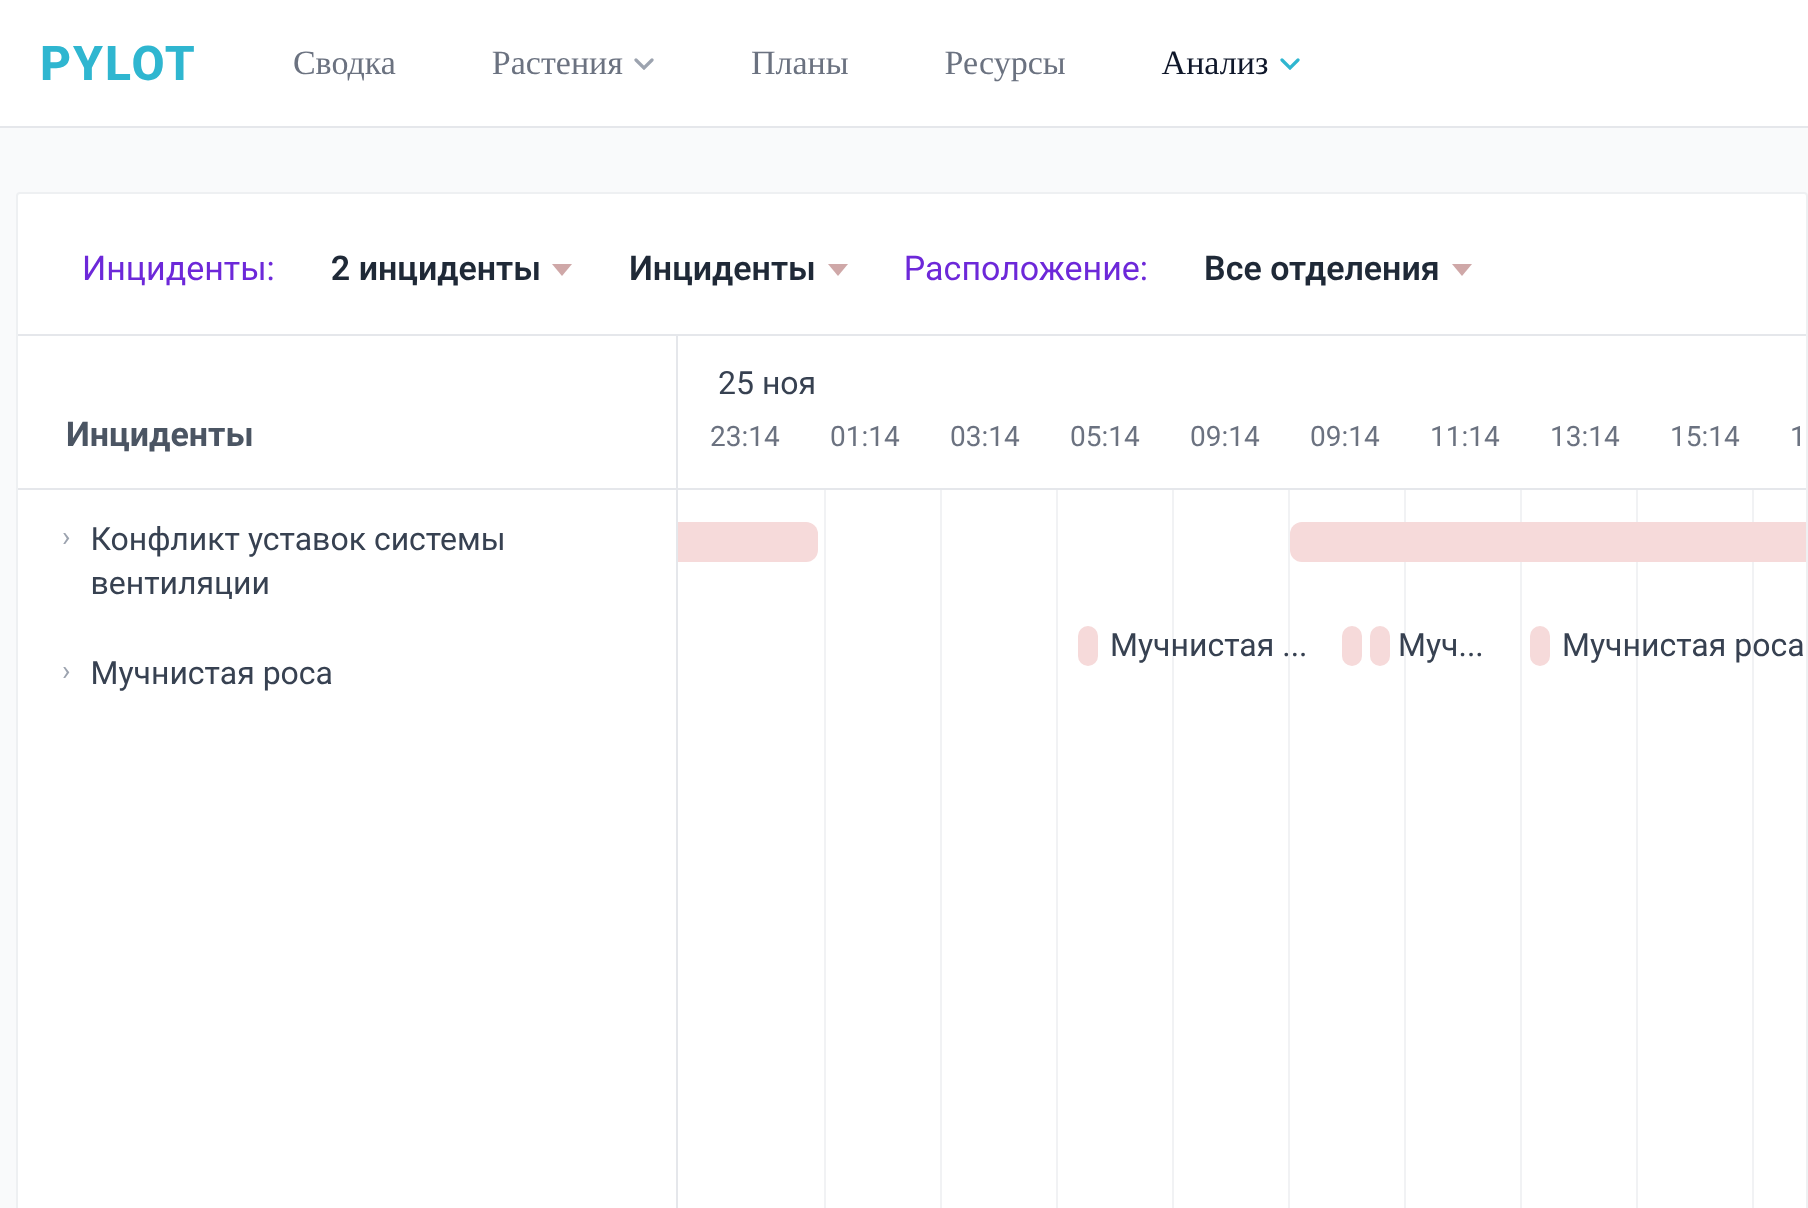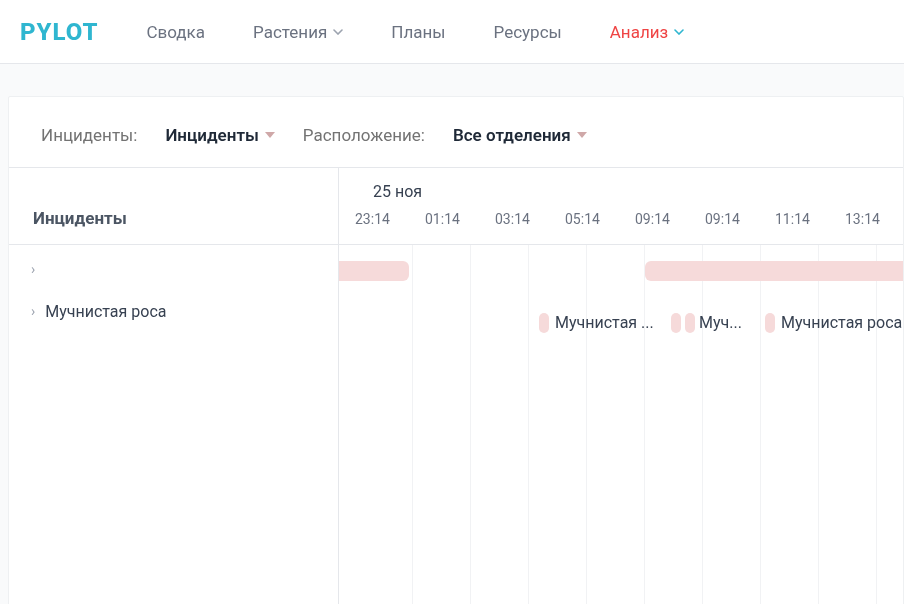--- a/index.html
+++ b/index.html
@@ -32,43 +32,44 @@
     gap: 48px;
     align-items: center;
   }
   .nav-item {
     color: #6b7280;
     font-size: 17px;
     display: flex;
     align-items: center;
     gap: 6px;
     cursor: pointer;
-  }
-  .nav-item.active { color: #ef4444; }
+    font-family: Liberation Serif, serif;
+  }
+  .nav-item.active { color: #0f172a; }
   .chev {
     width: 10px; height: 10px;
     display: inline-flex; align-items: center; justify-content: center;
   }
   .chev svg { display: block; }
   .panel {
     background: #fff;
     margin: 32px 0 0 8px;
     border: 1px solid #eef0f2;
     border-radius: 2px;
     min-height: 500px;
   }
   .filters {
     display: flex;
     align-items: center;
     gap: 28px;
     padding: 28px 32px 22px 32px;
     flex-wrap: nowrap;
     white-space: nowrap;
   }
-  .filter-label { color: #737373; font-size: 17px; }
+  .filter-label { color: #6d28d9; font-size: 17px; }
   .filter-value {
     color: #1f2937;
     font-weight: 600;
     font-size: 17px;
     display: inline-flex;
     align-items: center;
     gap: 6px;
     cursor: pointer;
   }
   .caret-down {
@@ -117,25 +118,24 @@
   }
   .time-header {
     padding: 10px 0 0 16px;
     border-bottom: 1px solid #e5e7eb;
     height: 77px;
   }
   .date-label {
     color: #374151;
     font-size: 16px;
     padding: 4px 0 10px 4px;
-    margin-left: 14px;
   }
   .ticks {
     display: flex;
-    gap: 12px;
+    gap: 2px;
   }
   .tick {
     width: 58px;
     flex: 0 0 58px;
     color: #6b7280;
     font-size: 14px;
     text-align: left;
   }
   .lanes {
     position: relative;
@@ -199,37 +199,42 @@
             <path d="M1 1l4 4 4-4" stroke="#2fb6d0" stroke-width="1.6" fill="none" stroke-linecap="round"></path>
           </svg>
       </span>
     </div>
   </div>
 </div>
 
 <div class="panel">
   <div class="filters">
     <span class="filter-label">Инциденты:</span>
+    <span class="filter-value">
+      <span>2 инциденты</span>
+      <span class="caret-down"></span>
+    </span>
     <span class="filter-value">
       <span>Инциденты</span>
       <span class="caret-down"></span>
     </span>
     <span class="filter-label">Расположение:</span>
     <span class="filter-value">
       <span>Все отделения</span>
       <span class="caret-down"></span>
     </span>
   </div>
 
   <div class="grid">
     <div class="sidebar">
       <div class="sidebar-header">Инциденты</div>
       <div id="incident-list">
           <div class="incident-row">
             <span class="expand">›</span>
+            <span class="label">Конфликт уставок системы вентиляции</span>
           </div>
           <div class="incident-row">
             <span class="expand">›</span>
             <span class="label">Мучнистая роса</span>
           </div>
         </div>
     </div>
     <div class="timeline">
       <div class="time-header">
         <div class="date-label">25 ноя</div>

